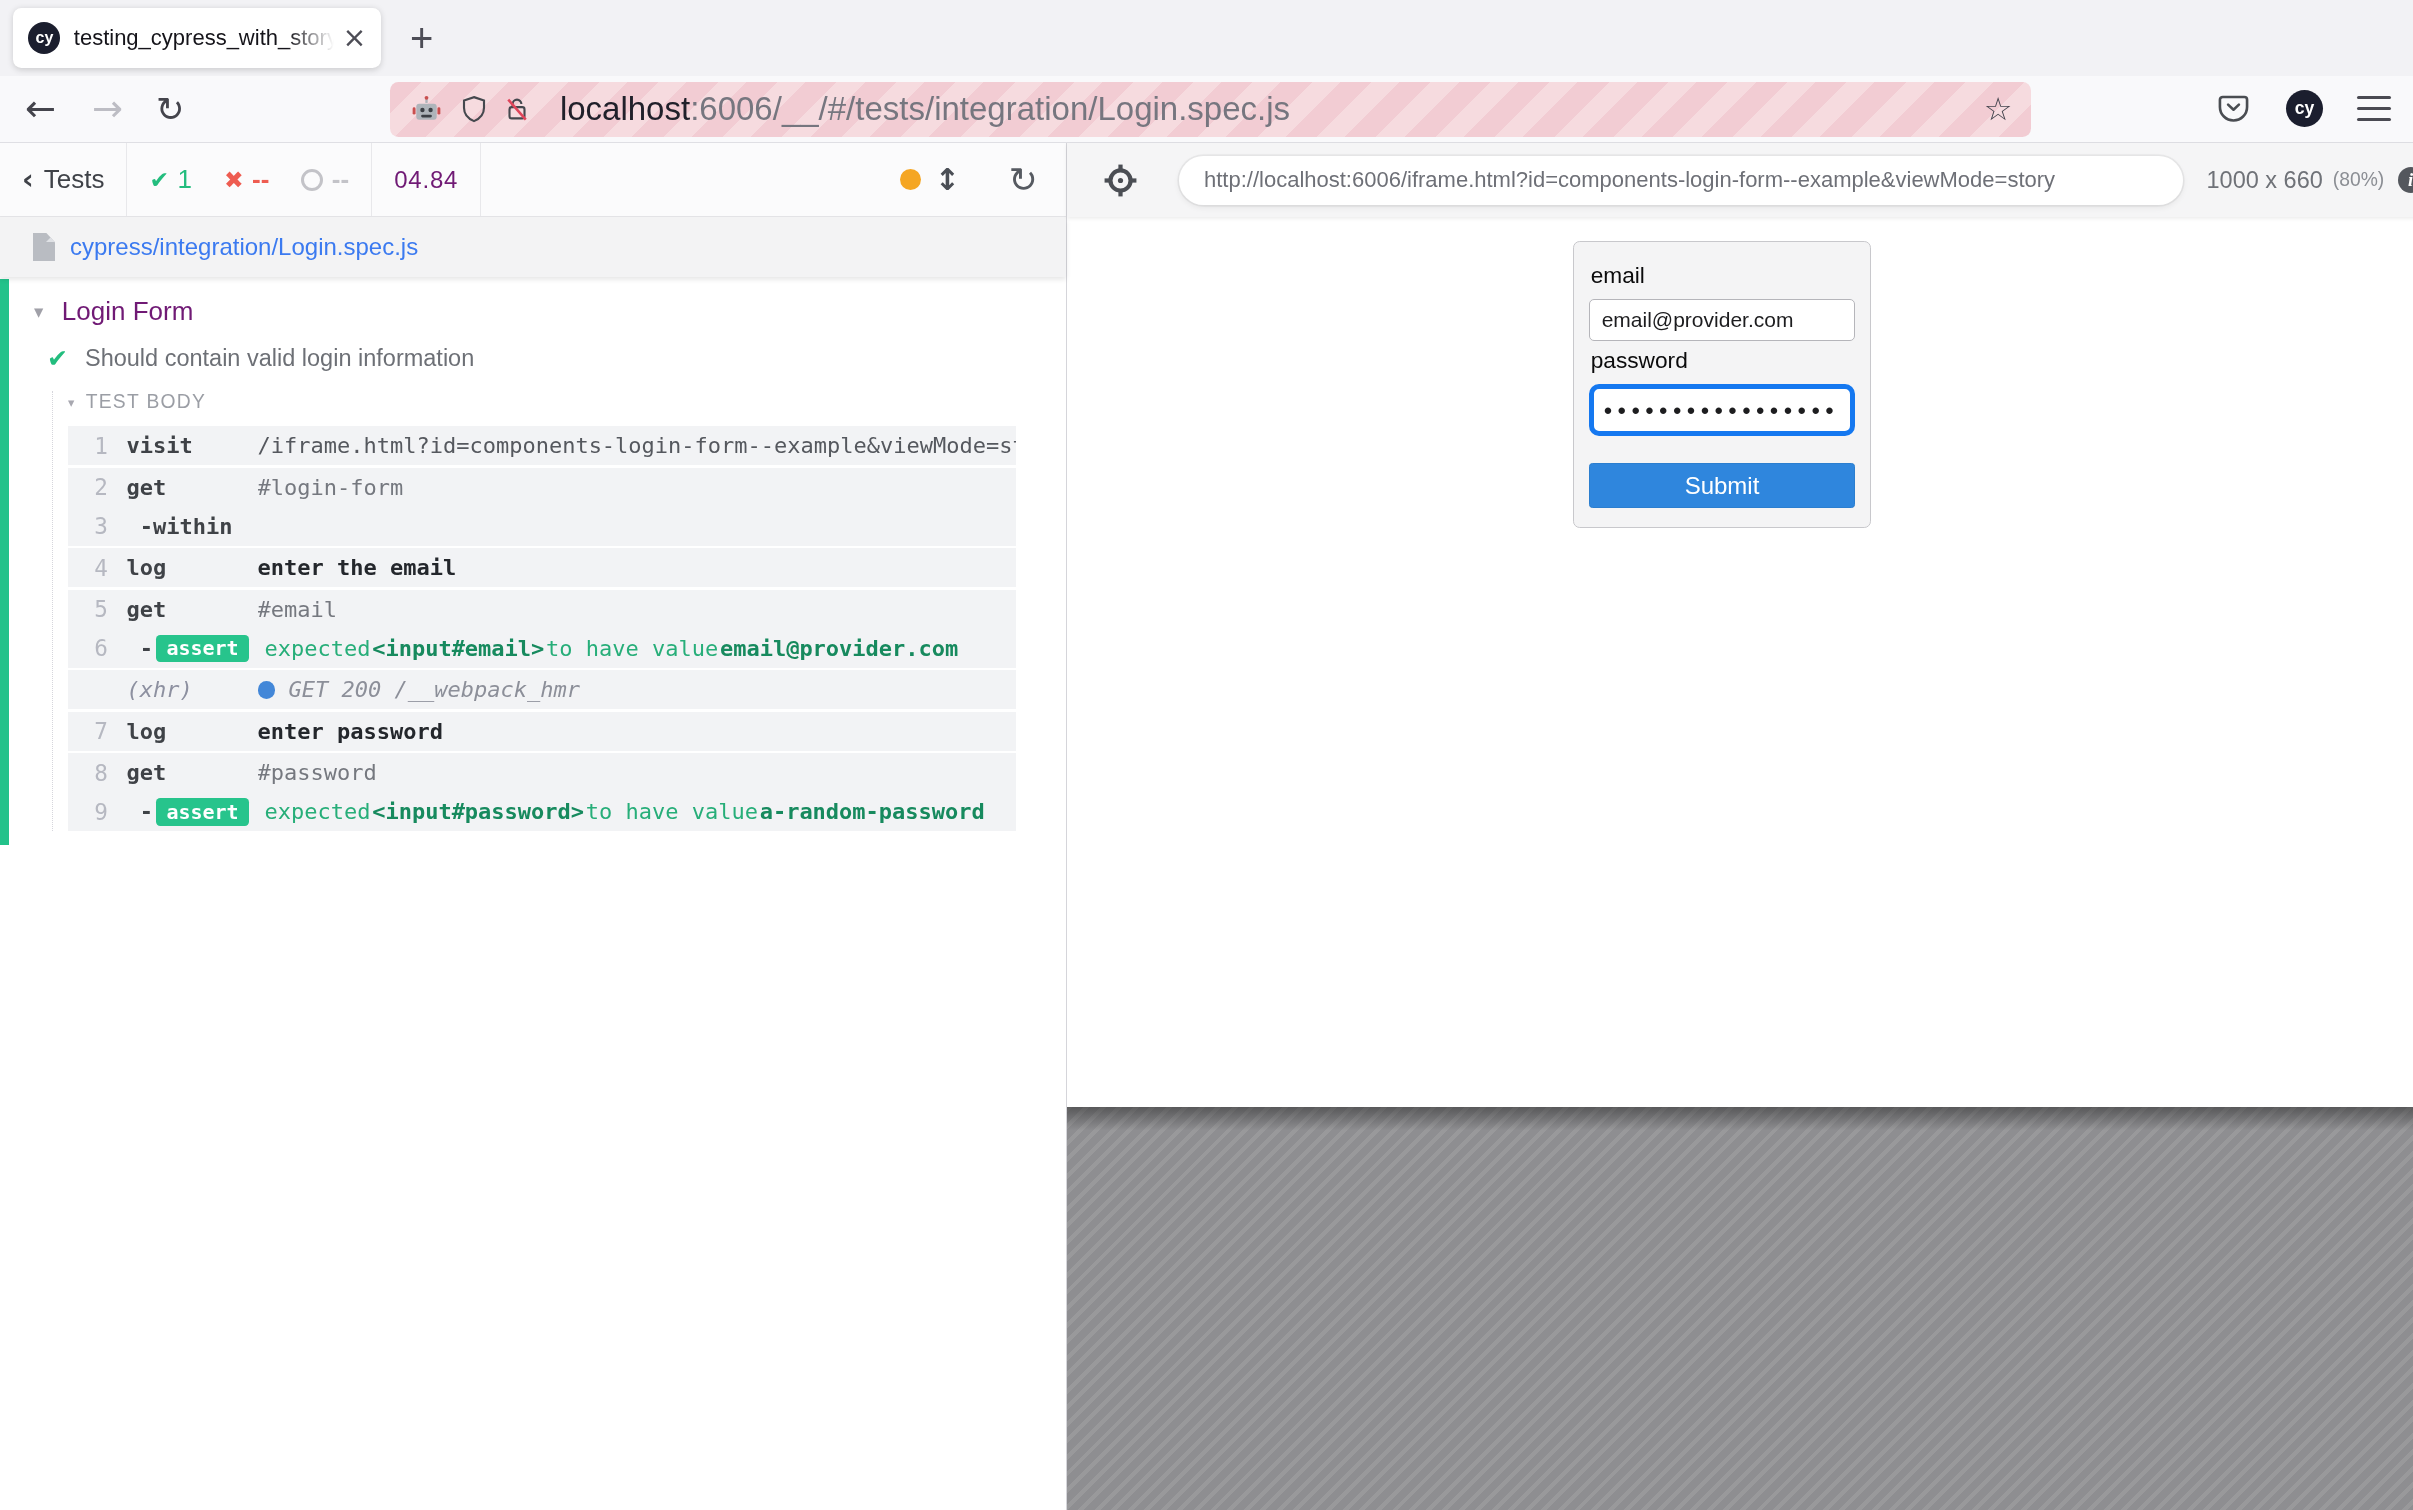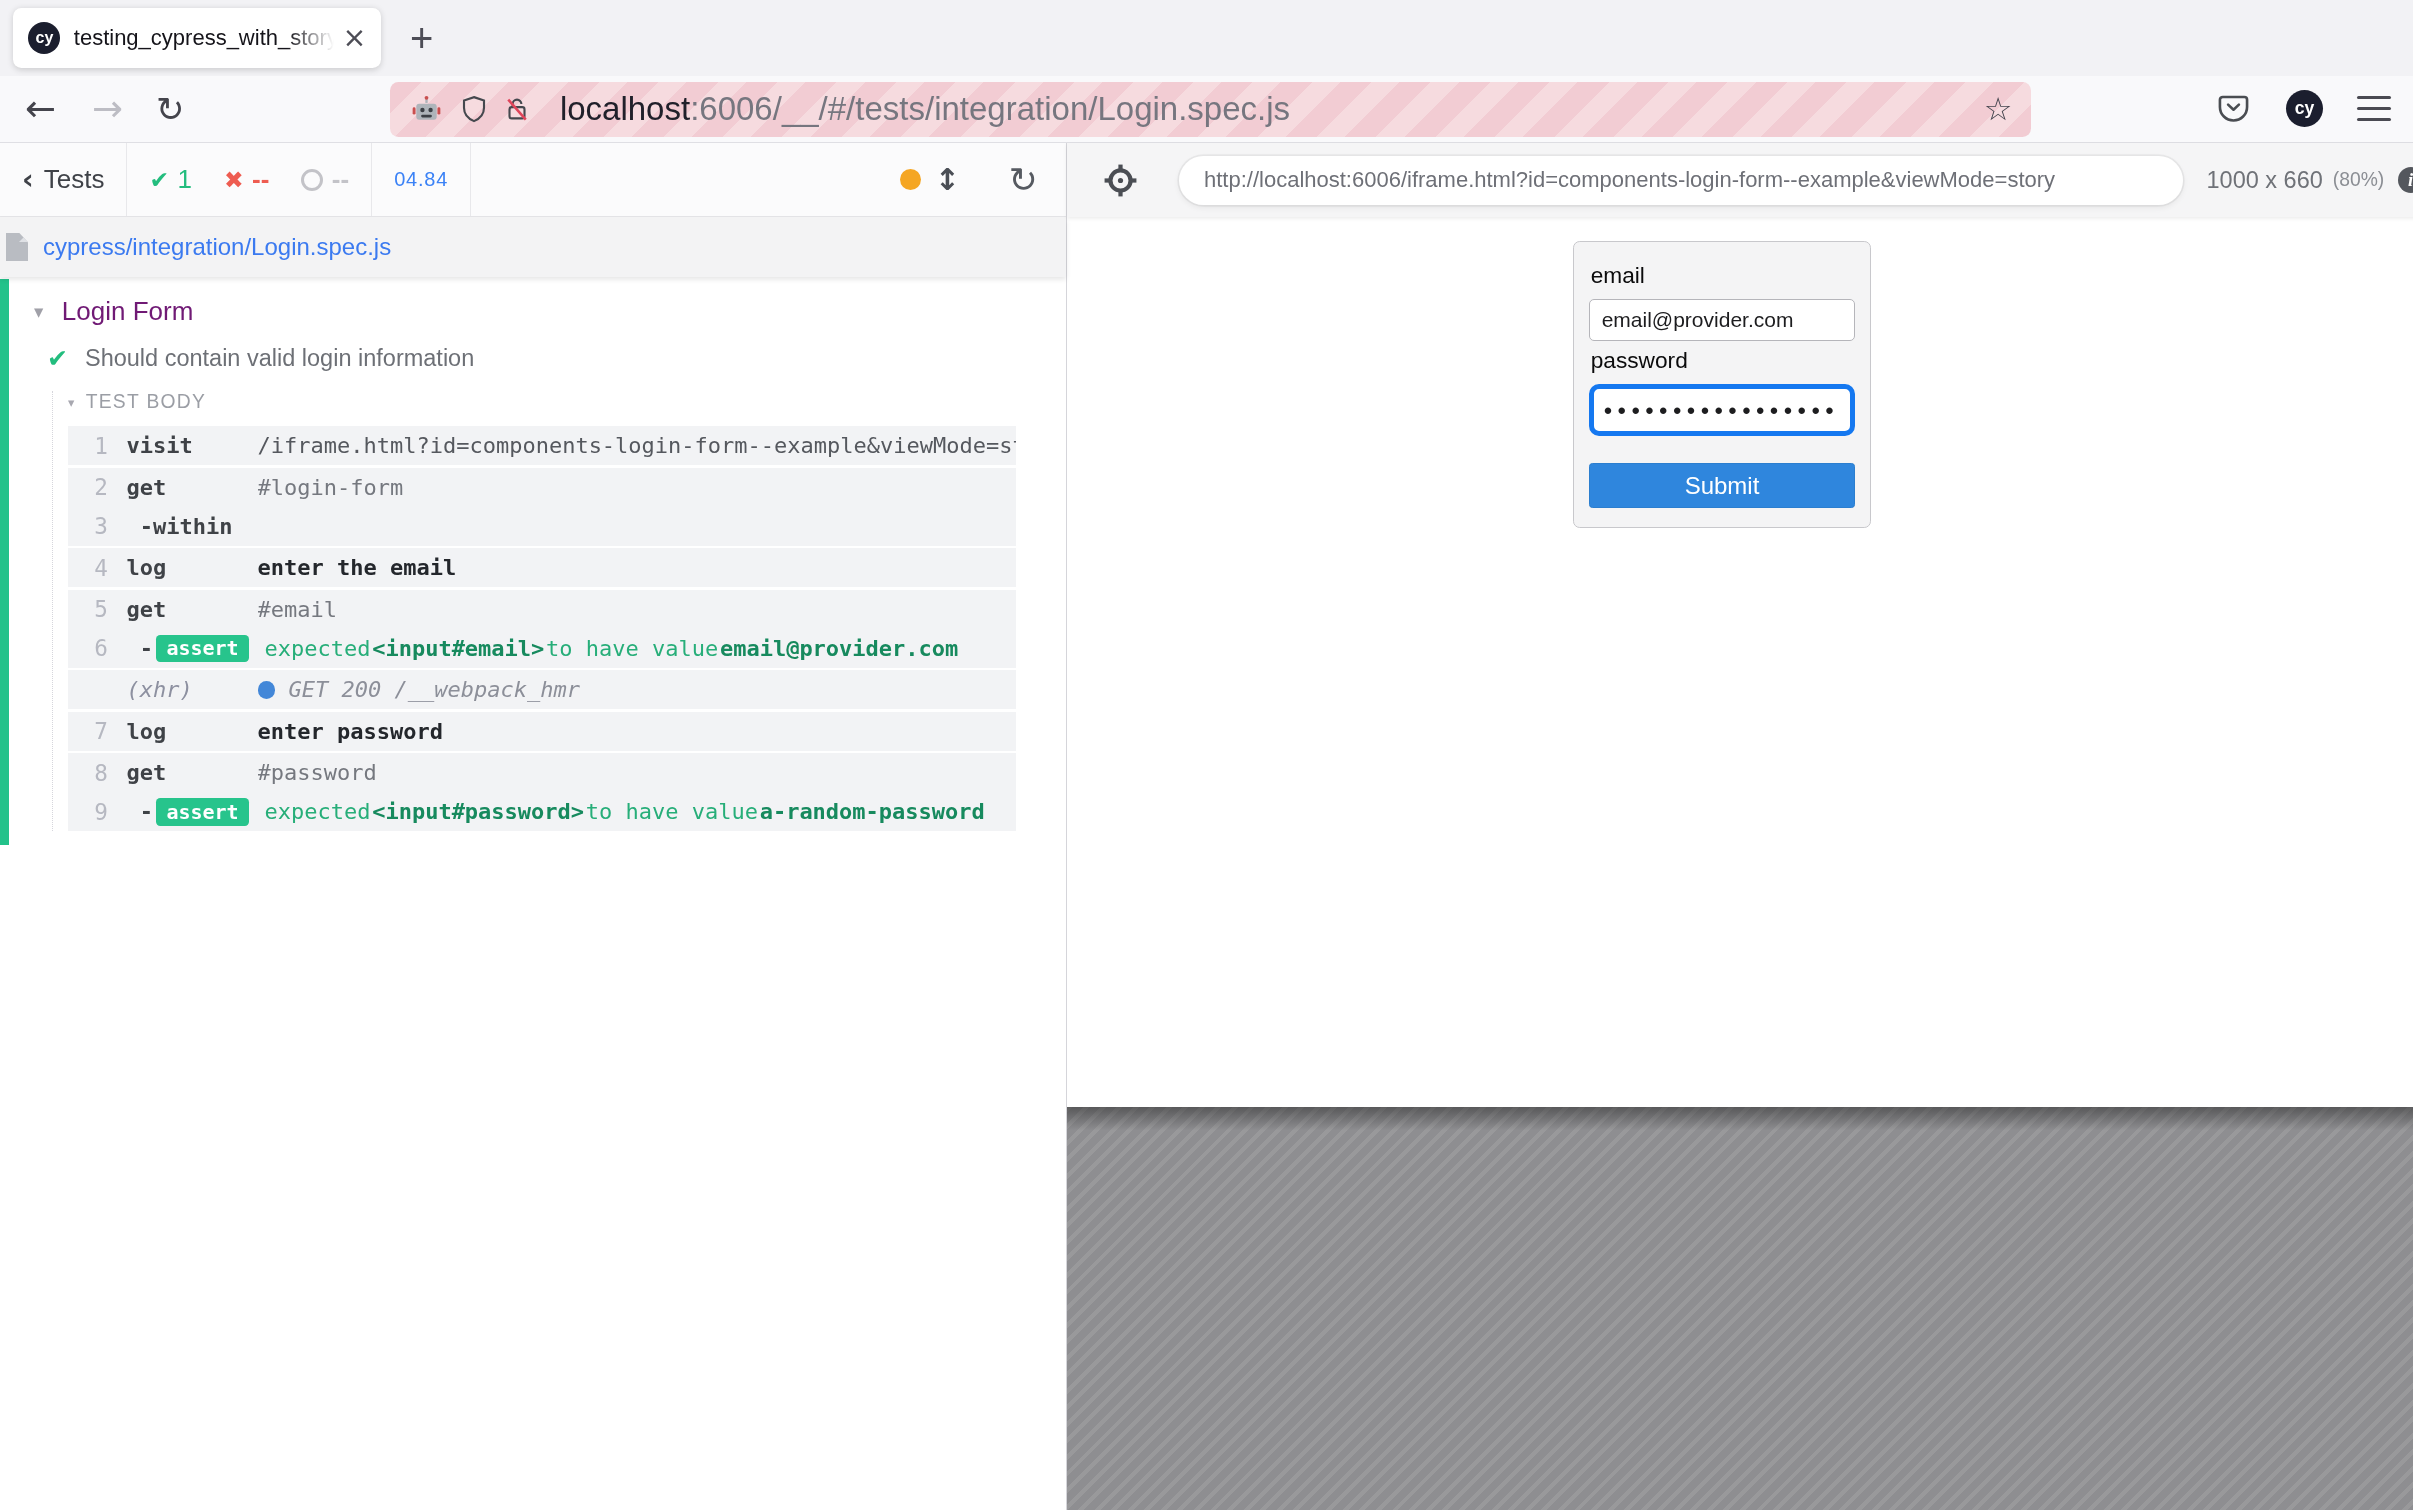--- a/index.html
+++ b/index.html
@@ -49,28 +49,28 @@
   .tb-sec { display:flex; align-items:center; padding:0 22px; border-right:1.7px solid #e8e8eb; }
   .tb-back { gap:10px; }
   .tb-chevron { font-size:28.5px; font-weight:bold; color:#3f4248; }
   .tb-back-label { font-size:26px; color:#3f4248; }
   .tb-stats { gap:32px; }
   .stat { display:flex; align-items:center; gap:8.4px; font-size:26px; }
   .stat.pass { color:#23bd7e; } .stat.pass .glyph { font-size:23.5px; }
   .stat.fail { color:#ee5c51; font-weight:bold; } .stat.fail .glyph { font-size:23.5px; }
   .stat.pend { color:#c3c3c8; font-weight:bold; }
   .pend-circle { width:22px; height:22px; border:3.4px solid #c3c3c8; border-radius:50%; }
-  .tb-timer { font-size:20px; color:#3b82f6; letter-spacing:0.8px; }
+  .tb-timer { font-size:24px; color:#701a75; letter-spacing:0.8px; }
   .tb-spacer { flex:1; border-right:none; }
   .tb-controls { border-right:none; gap:13.4px; padding-right:28.5px; }
   .auto-dot { width:21px; height:21px; border-radius:50%; background:#f5a623; }
   .updown { font-size:30px; color:#4a4e55; font-weight:bold; }
   .r-refresh { font-size:35px; color:#565a61; margin-left:35px; }
 
-  .spec-row { height:60px; background:#f3f3f4; display:flex; align-items:center; padding-left:6px;
+  .spec-row { height:60px; background:#f3f3f4; display:flex; align-items:center; padding-left:33px;
               box-shadow:0 2.5px 5px rgba(0,0,0,.10); position:relative; z-index:2; }
   .file-ico { width:22px; height:28px; background:#b9bcc2; position:relative; flex:none;
               clip-path:polygon(0 0,13.4px 0,22px 9.2px,22px 28px,0 28px); }
   .file-ico::after { content:''; position:absolute; top:0; right:0; width:0; height:0;
                      border-left:9.2px solid transparent; border-top:9.2px solid #dfe1e5; transform:rotate(90deg); }
   .spec-link { margin-left:15px; font-size:24px; color:#3b7af0; }
 
   .r-content { flex:1; position:relative; background:#fff; overflow:hidden; }
   .active-bar { position:absolute; left:0; top:1.7px; width:9.2px; height:566px; background:#23c28a; }
 

